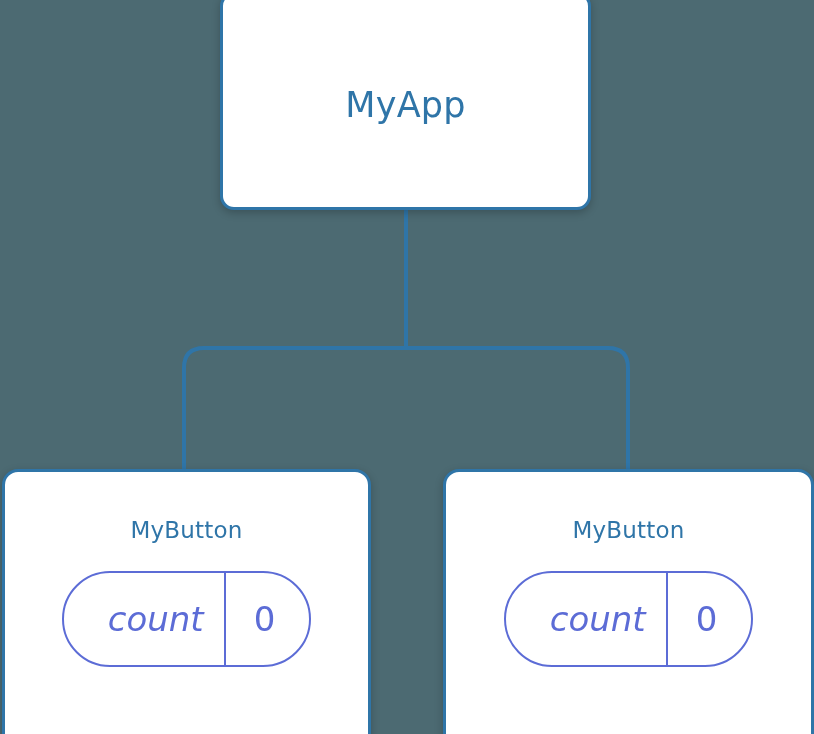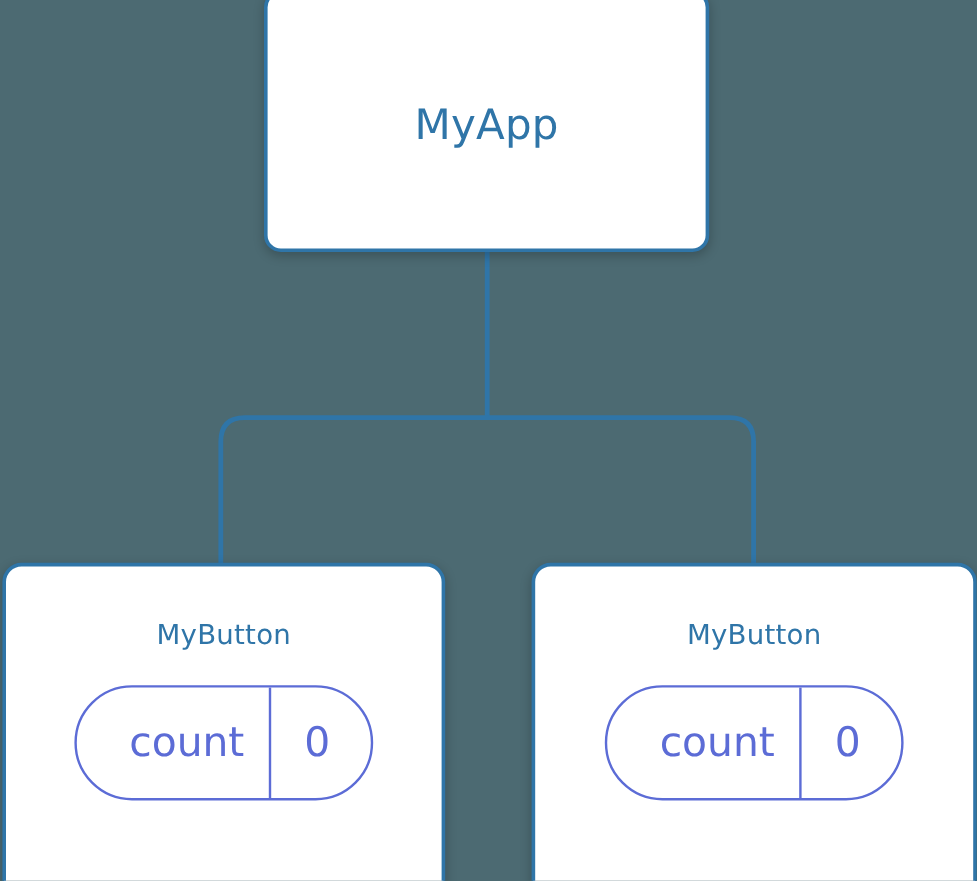--- a/index.html
+++ b/index.html
@@ -90,20 +90,21 @@
   .badge-val {
     display: flex;
     align-items: center;
     justify-content: center;
     color: #5c6cd6;
     font-size: 34px;
     line-height: 1;
   }
   .badge-key {
     padding: 0 20px 0 44px;
+    font-style: italic;
   }
   .badge-val {
     border-left: 2px solid #5c6cd6;
     padding: 0 34px 0 28px;
   }
 </style>
 </head>
 <body>
 
 <div id="stage">

